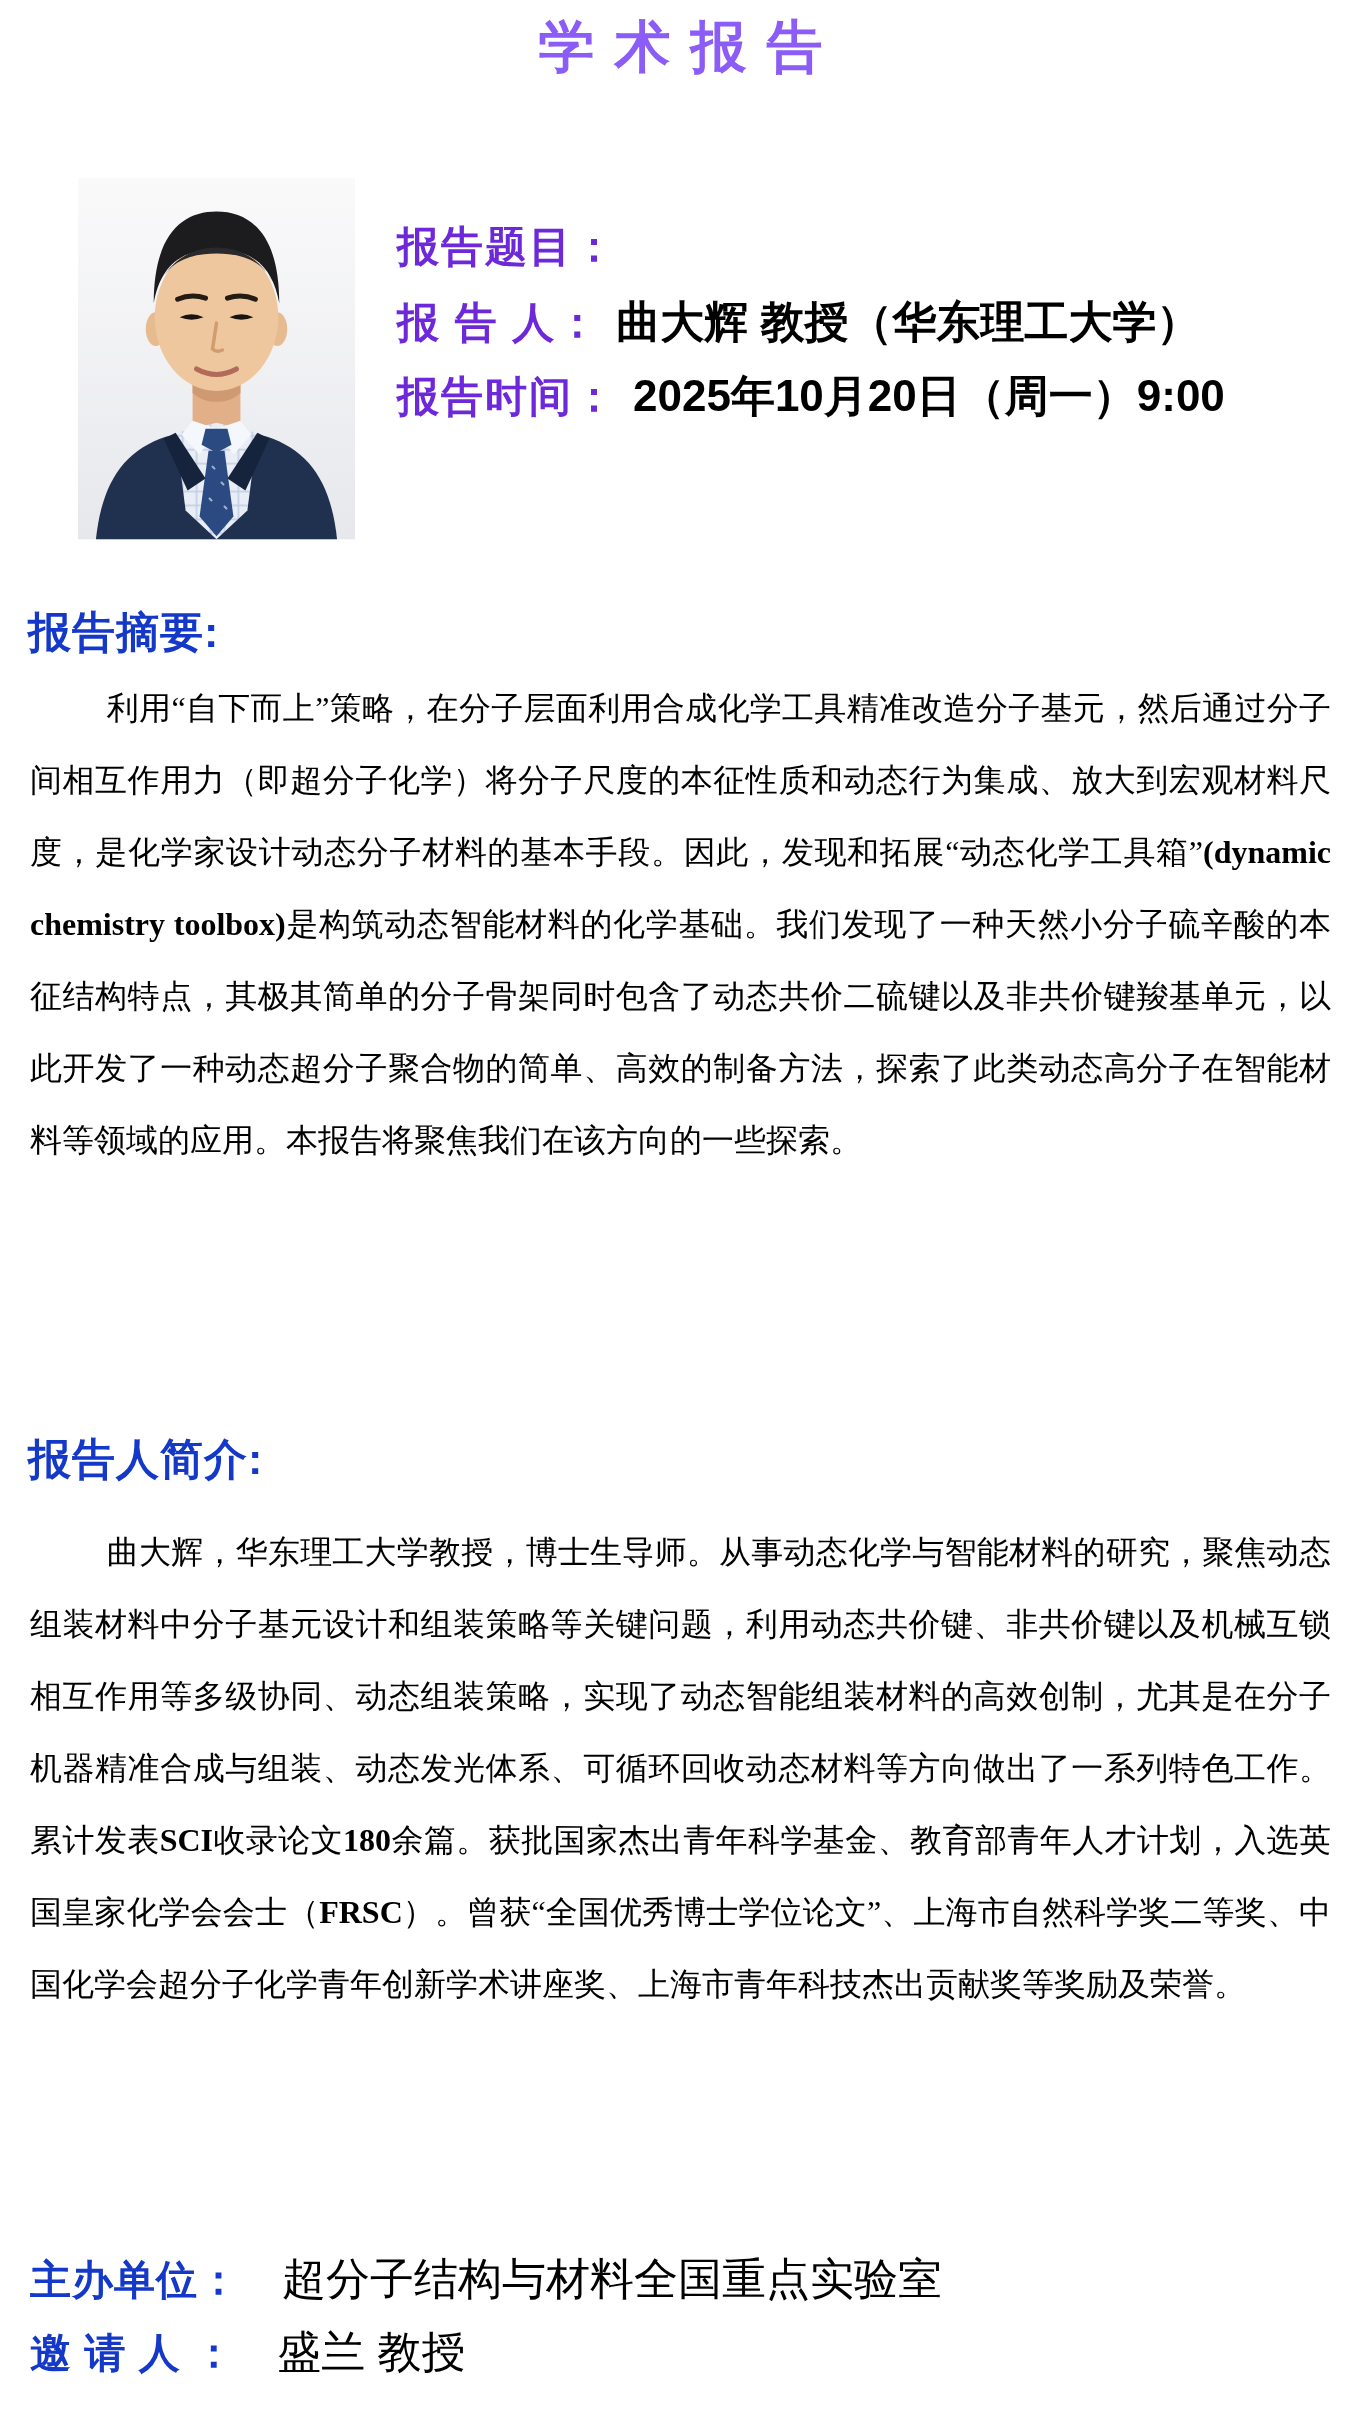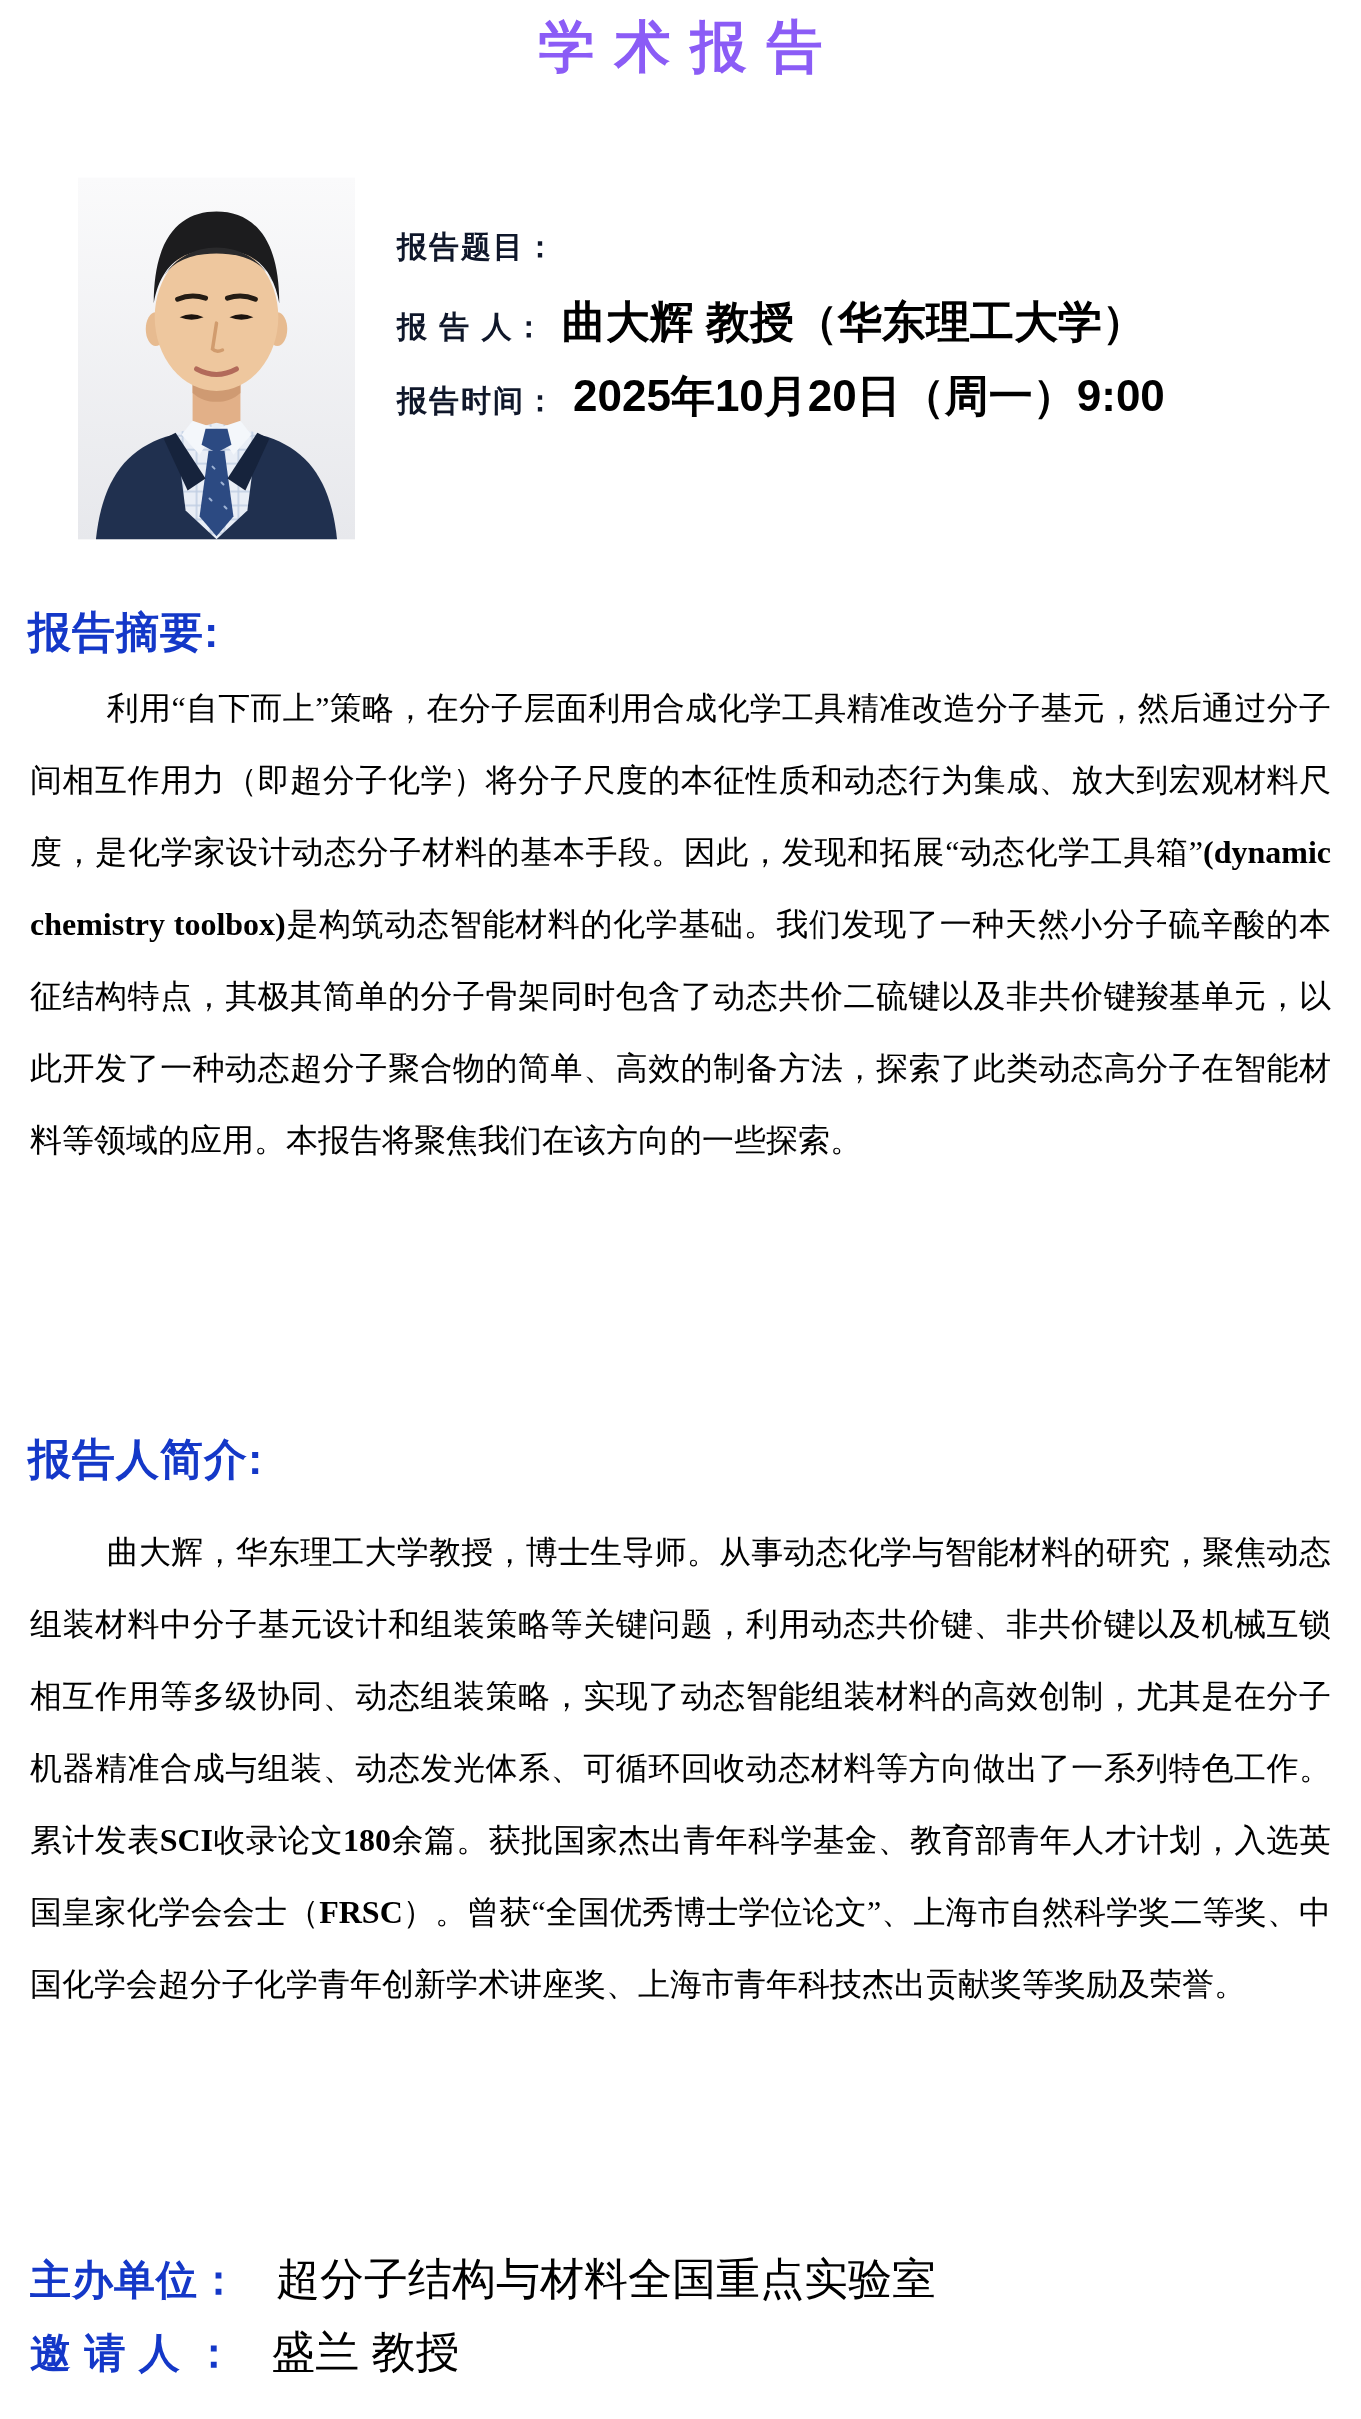--- a/index.html
+++ b/index.html
@@ -37,23 +37,23 @@
     left:397px; top:218px;
     width:930px;
   }
   .info-row{
     display:flex;
     align-items:baseline;
     height:74.5px;
     line-height:58px;
   }
   .info-label{
-    color:#0f172a;
-    font-weight:bold;
-    font-size:30px;
+    color:#6d28d9;
+    font-weight:bold;
+    font-size:42px;
     white-space:pre;
     letter-spacing:2px;
   }
   .info-value{
     font-weight:bold;
     font-size:44px;
     color:#000;
     margin-left:16px;
     white-space:pre;
   }
@@ -84,20 +84,21 @@
   .footer-list{
     position:absolute;
     left:30px; top:2252px;
     width:1300px;
   }
   .footer-row{
     display:flex;
     align-items:baseline;
     height:73px;
     line-height:54px;
+    gap:6px;
   }
   .footer-label{
     color:#1438c8;
     font-weight:bold;
     font-size:41px;
     white-space:pre;
     letter-spacing:1px;
   }
   .footer-value{
     font-size:44px;

